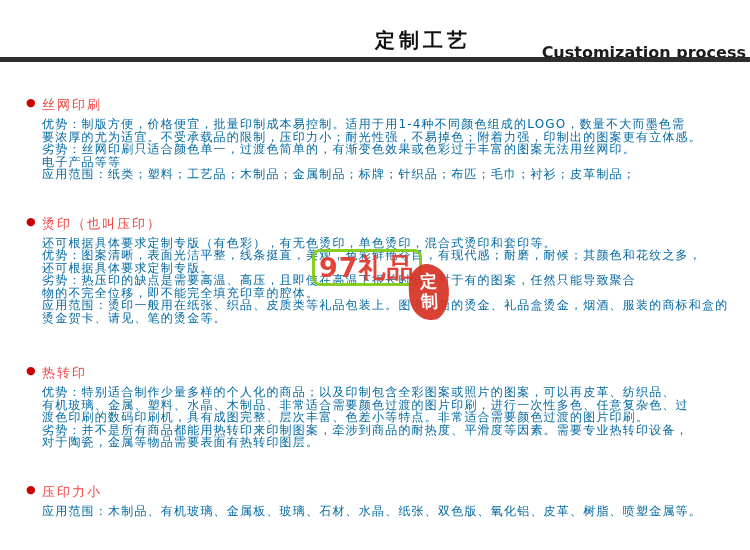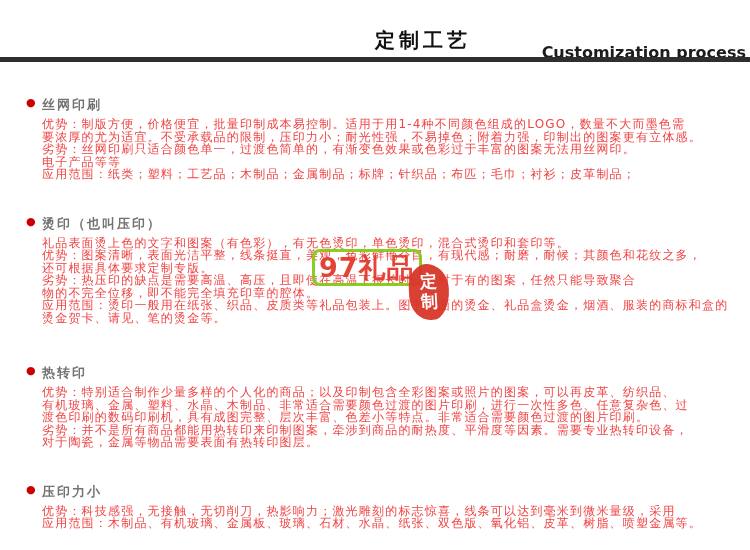--- a/index.html
+++ b/index.html
@@ -13,23 +13,23 @@
     font-size:20px; font-weight:bold; color:#111; letter-spacing:4px;margin-left:48px; }
   .subtitle { position:absolute; top:43px; right:4px;
     font-size:16px; font-weight:bold; color:#1c1c1c; }
   .rule { position:absolute; top:57px; left:0; right:0; height:2px;
     border-top:3px solid #2e2e2e; border-bottom:2px solid #2e2e2e; }
 
   
   .sec { position:relative; padding-left:42px; padding-right:6px; }
   .sec-head { position:relative; margin-bottom:4px; }
   .bullet { position:absolute; left:-16px; top:2px; font-size:11px; color:#cc0000; }
-  .sec-title { font-size:13px; font-weight:bold; color:#737373; letter-spacing:2px; }
+  .sec-title { font-size:13px; font-weight:normal; color:#ef4444; letter-spacing:2px; }
   .line { font-size:12px; line-height:12.5px; letter-spacing:1.2px;
-    color:#ef4444; white-space:nowrap; }
+    color:#0369a1; white-space:nowrap; }
   .sec1 { margin-top:30px; }
   .sec2 { margin-top:32px; }
   .sec3 { margin-top:38px; }
   .sec4 { margin-top:32px; }
 
   
   .watermark { position:absolute; left:312px; top:249px; z-index:5; pointer-events:none; }
   .wm-box { display:inline-block; font-size:27px; font-weight:bold; color:#e23b2e;
     border:3px solid #84cc16; border-radius:8px; padding:0 4px; line-height:31px;
     letter-spacing:1px; opacity:0.95; }
@@ -65,21 +65,21 @@
         <div class="line">应用范围：纸类；塑料；工艺品；木制品；金属制品；标牌；针织品；布匹；毛巾；衬衫；皮革制品；</div>
       </div>
     </section>
 
     <section class="sec sec2">
       <div class="sec-head">
         <span class="bullet">●</span>
         <span class="sec-title">烫印（也叫压印）</span>
       </div>
       <div class="sec-body">
-        <div class="line">礼品表面烫上色的文字和图案（有色彩），有无色烫印，单色烫印，混合式烫印和套印等。</div>
+        <div class="line">还可根据具体要求定制专版（有色彩），有无色烫印，单色烫印，混合式烫印和套印等。</div>
         <div class="line">优势：图案清晰，表面光洁平整，线条挺直，美观，色彩鲜艳夺目，有现代感；耐磨，耐候；其颜色和花纹之多，</div>
         <div class="line">还可根据具体要求定制专版。</div>
         <div class="line">劣势：热压印的缺点是需要高温、高压，且即使在高温下很长时间，对于有的图案，任然只能导致聚合</div>
         <div class="line">物的不完全位移，即不能完全填充印章的腔体。</div>
         <div class="line">应用范围：烫印一般用在纸张、织品、皮质类等礼品包装上。图书封面的烫金、礼品盒烫金，烟酒、服装的商标和盒的</div>
         <div class="line">烫金贺卡、请见、笔的烫金等。</div>
       </div>
     </section>
 
     <section class="sec sec3">
@@ -95,21 +95,20 @@
         <div class="line">对于陶瓷，金属等物品需要表面有热转印图层。</div>
       </div>
     </section>
 
     <section class="sec sec4">
       <div class="sec-head">
         <span class="bullet">●</span>
         <span class="sec-title">压印力小</span>
       </div>
       <div class="sec-body">
-        <div class="line">优势：科技感强，无接触，无切削刀，热影响力；激光雕刻的标志惊喜，线条可以达到毫米到微米量级，采用</div>
         <div class="line">应用范围：木制品、有机玻璃、金属板、玻璃、石材、水晶、纸张、双色版、氧化铝、皮革、树脂、喷塑金属等。</div>
       </div>
     </section>
 
   </main>
 
   <div class="watermark">
     <div class="wm-box">97礼品</div>
     <div class="wm-seal">
       <span>定</span>

